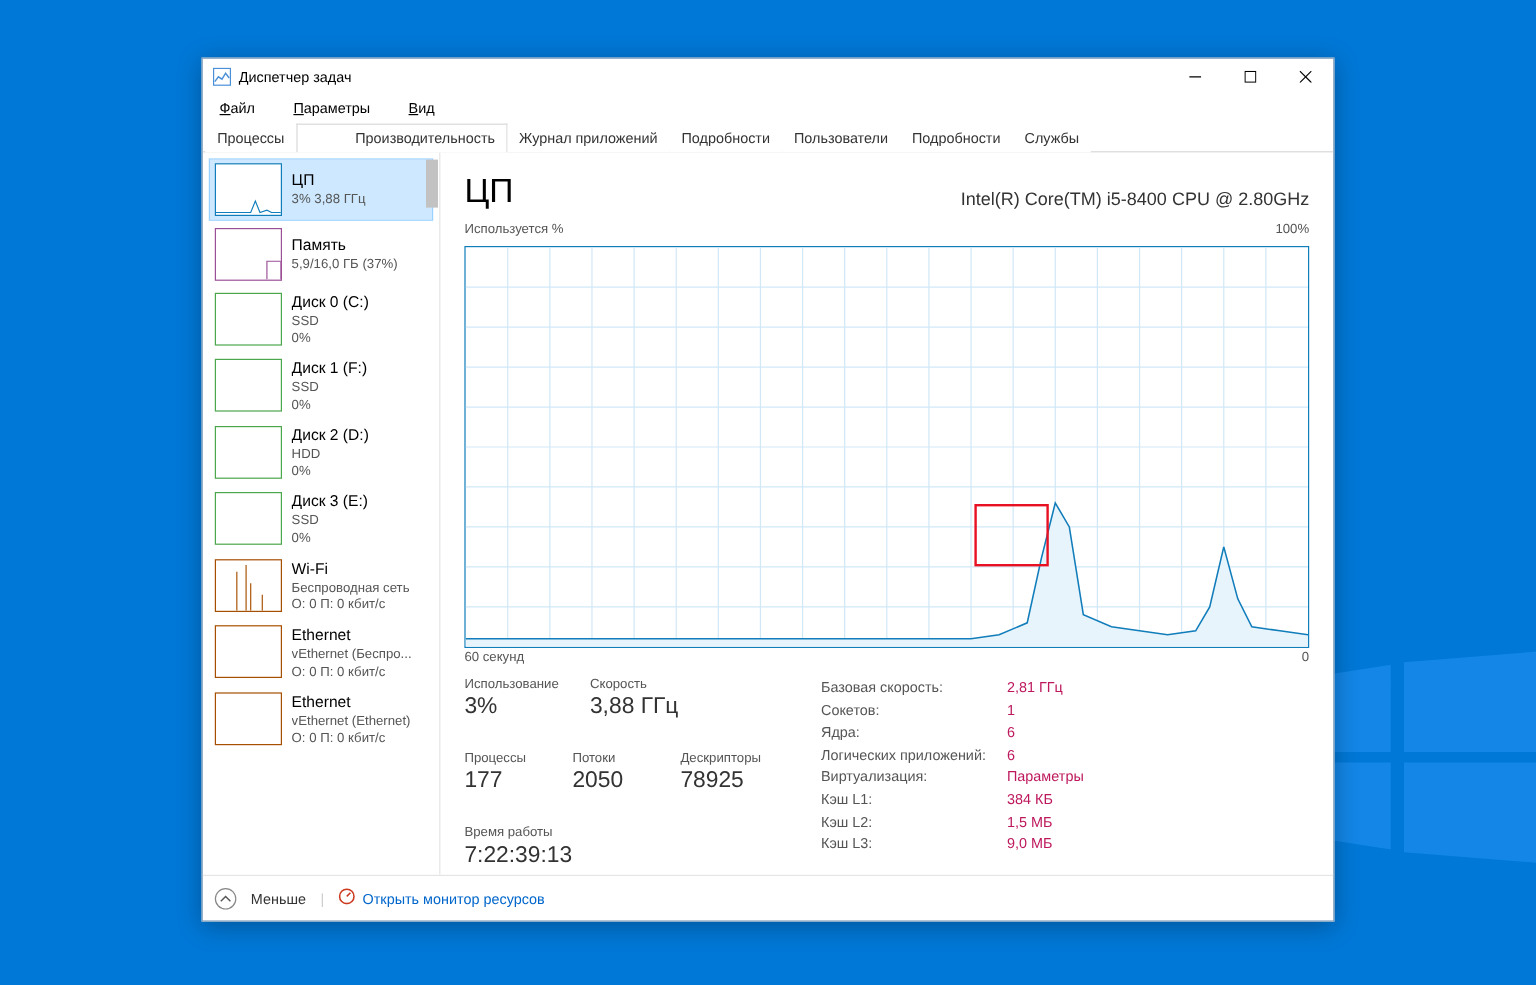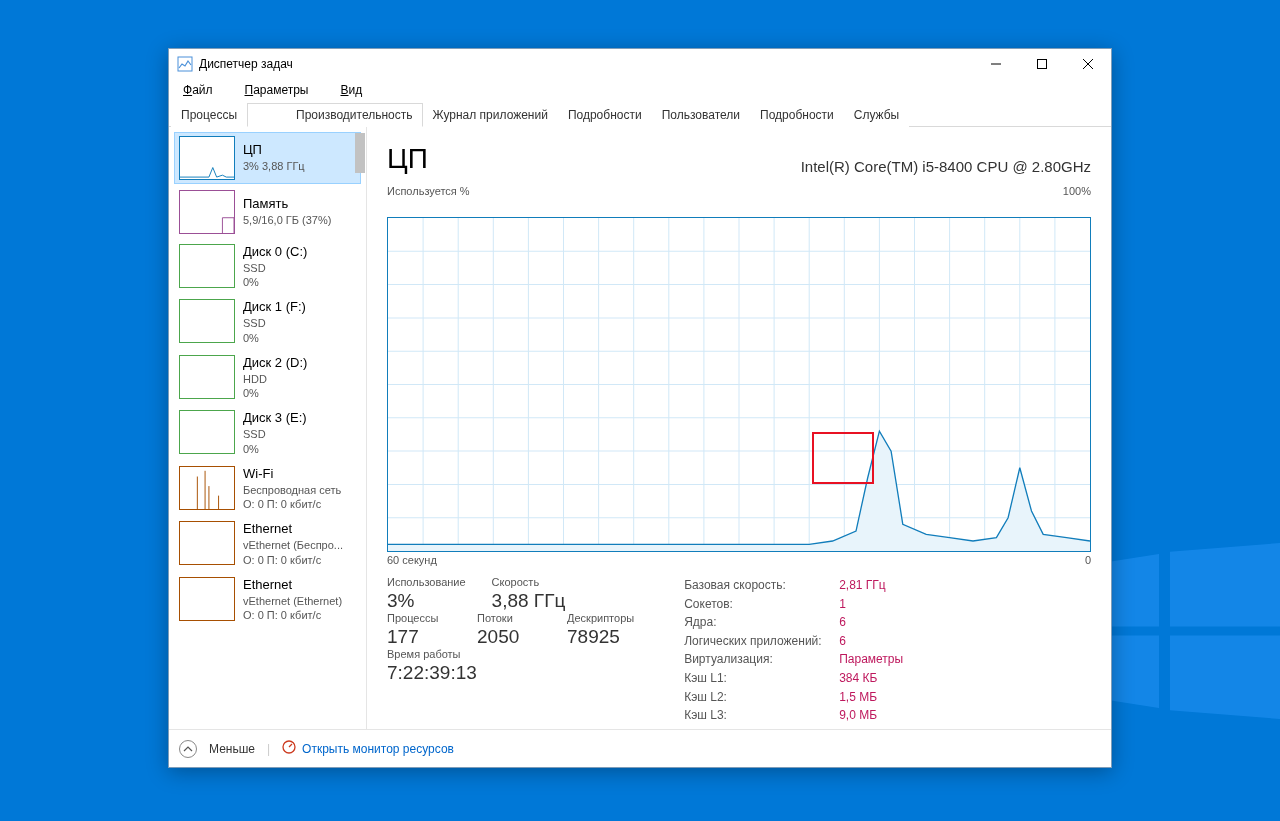--- a/index.html
+++ b/index.html
@@ -23,25 +23,25 @@
   .side-item.selected { background: #cde8ff; outline: 1px solid #99d1ff; }
   .side-thumb { width: 56px; height: 44px; border: 1px solid; background: #fff; position: relative; flex-shrink: 0; }
   .side-info { display: flex; flex-direction: column; font-size: 12px; justify-content: center; line-height: 1.3; overflow: hidden; }
   .side-title { font-size: 13px; white-space: nowrap; }
   .side-sub { color: #555; font-size: 11px; white-space: nowrap; overflow: hidden; text-overflow: ellipsis; max-width: 118px; }
   .scrollbar { position: absolute; left: 186px; top: 6px; width: 10px; height: 40px; background: #c2c2c2; border-radius: 0; z-index: 2; }
   .main { flex: 1; padding: 16px 20px 10px 20px; display: flex; flex-direction: column; }
   .header-row { display: flex; justify-content: space-between; align-items: flex-end; margin-bottom: 10px; }
   .big-title { font-size: 28px; font-weight: 400; }
   .cpu-name { font-size: 15px; color: #333; }
-  .chart-labels { display: flex; justify-content: space-between; font-size: 11px; color: #555; margin-bottom: 20px; }
+  .chart-labels { display: flex; justify-content: space-between; font-size: 11px; color: #555; margin-bottom: 8px; }
   .chart { width: 100%; height: 335px; border: 1px solid #117dbb; position: relative; background: #fff; }
   .time-labels { display: flex; justify-content: space-between; font-size: 11px; color: #555; margin-top: 2px; margin-bottom: 10px; }
   .stats-row { display: flex; gap: 50px; }
-  .stats-left { display: flex; flex-direction: column; gap: 0; }
+  .stats-left { display: flex; flex-direction: column; gap: 26px; }
   .stat-group { display: flex; gap: 26px; }
   .stat-block { min-width: 64px; }
   .stat-label { font-size: 11px; color: #555; }
   .stat-value { font-size: 19px; color: #333; margin-top: 2px; }
   .stats-right { font-size: 12px; }
   .stats-right .row { display: flex; line-height: 1.55; }
   .stats-right .lbl { width: 155px; color: #555; }
   .stats-right .val { color: #be185d; }
   .footer { height: 38px; border-top: 1px solid #e5e5e5; display: flex; align-items: center; padding: 0 10px; font-size: 12px; gap: 12px; }
   .footer .chev { width: 18px; height: 18px; border: 1px solid #888; border-radius: 50%; display: flex; align-items: center; justify-content: center; font-size: 11px; color: #555; }

